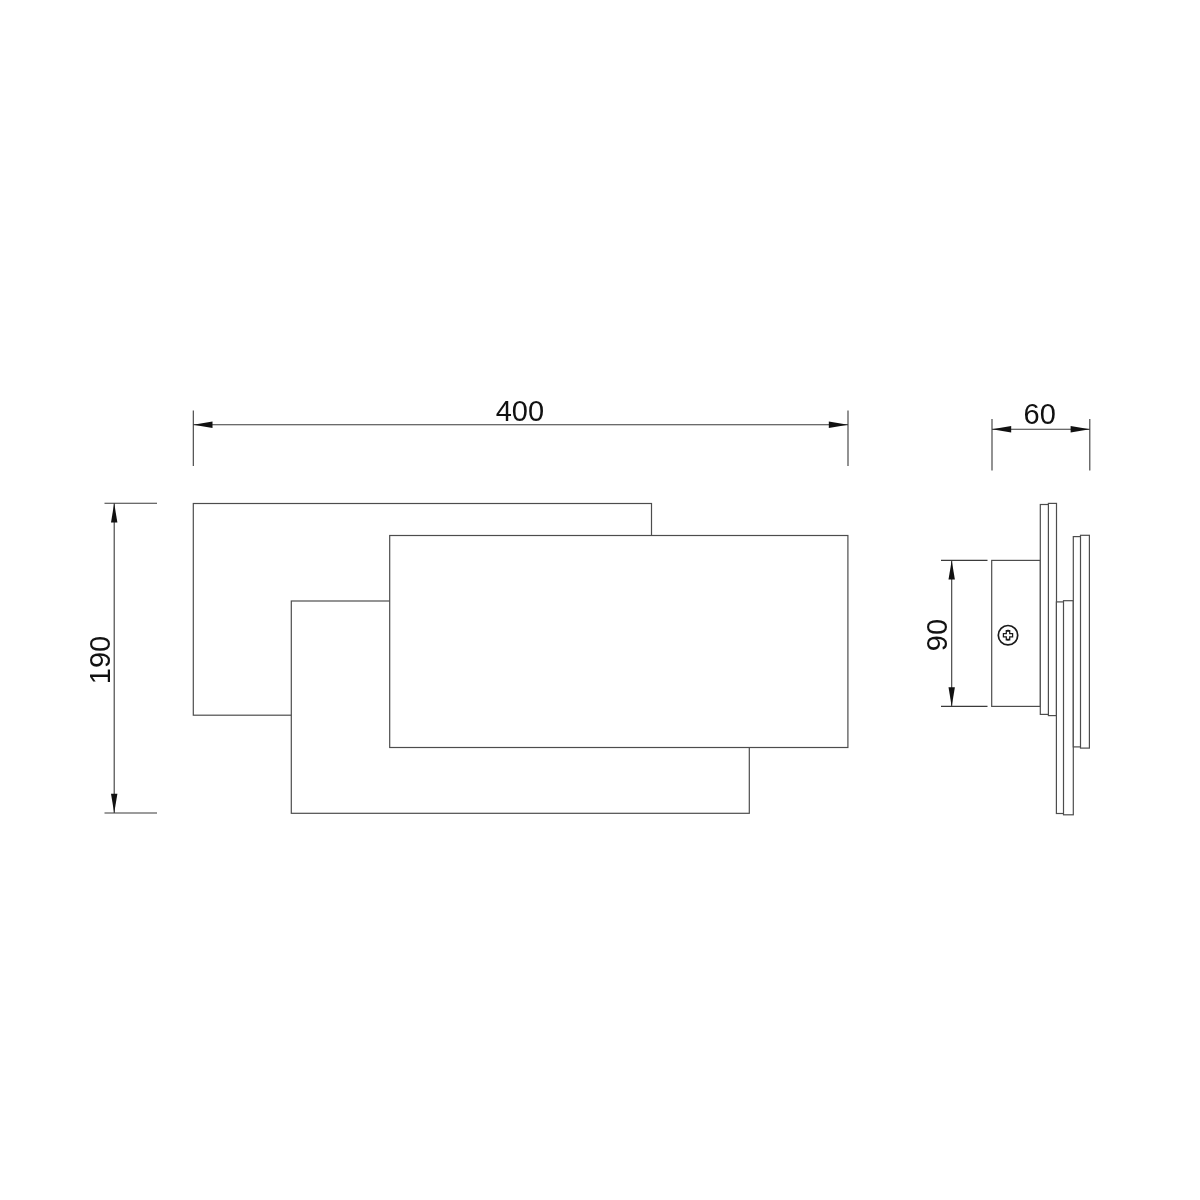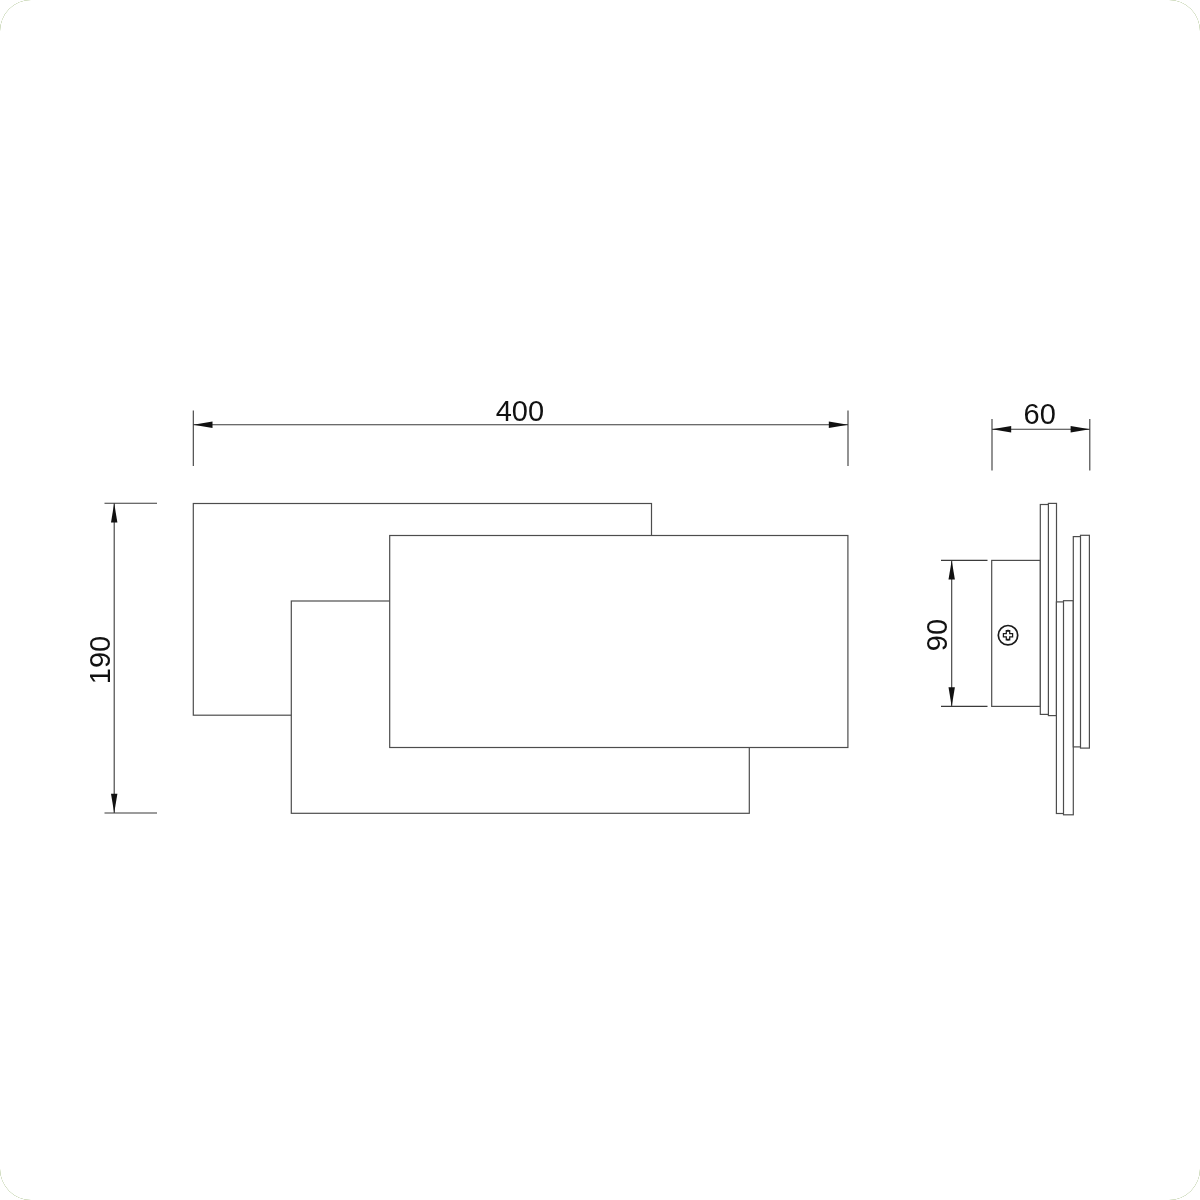--- a/index.html
+++ b/index.html
@@ -1,17 +1,17 @@
 <!DOCTYPE html>
 <html><head>
 <meta charset="utf-8">
 <title>Wall lamp dimension drawing</title>
 <style>
   html,body{margin:0;padding:0;background:#ffffff;}
-  .page{width:1200px;height:1200px;position:relative;background:#4d7c0f;overflow:hidden;border-radius:31px;}
+  .page{width:1200px;height:1200px;position:relative;background:#4d7c0f;overflow:hidden;}
   text{font-family:"Liberation Sans", sans-serif;}
 </style>
 </head>
 <body>
 <div class="page">
 <svg width="1200" height="1200" viewBox="0 0 1200 1200">
 
   <rect x="0" y="0" width="1200" height="1200" fill="#ffffff"></rect>
 
   <rect x="193.3" y="503.5" width="458.2" height="211.7" fill="#ffffff" stroke="#4d4d4d" stroke-width="1.2"></rect>

